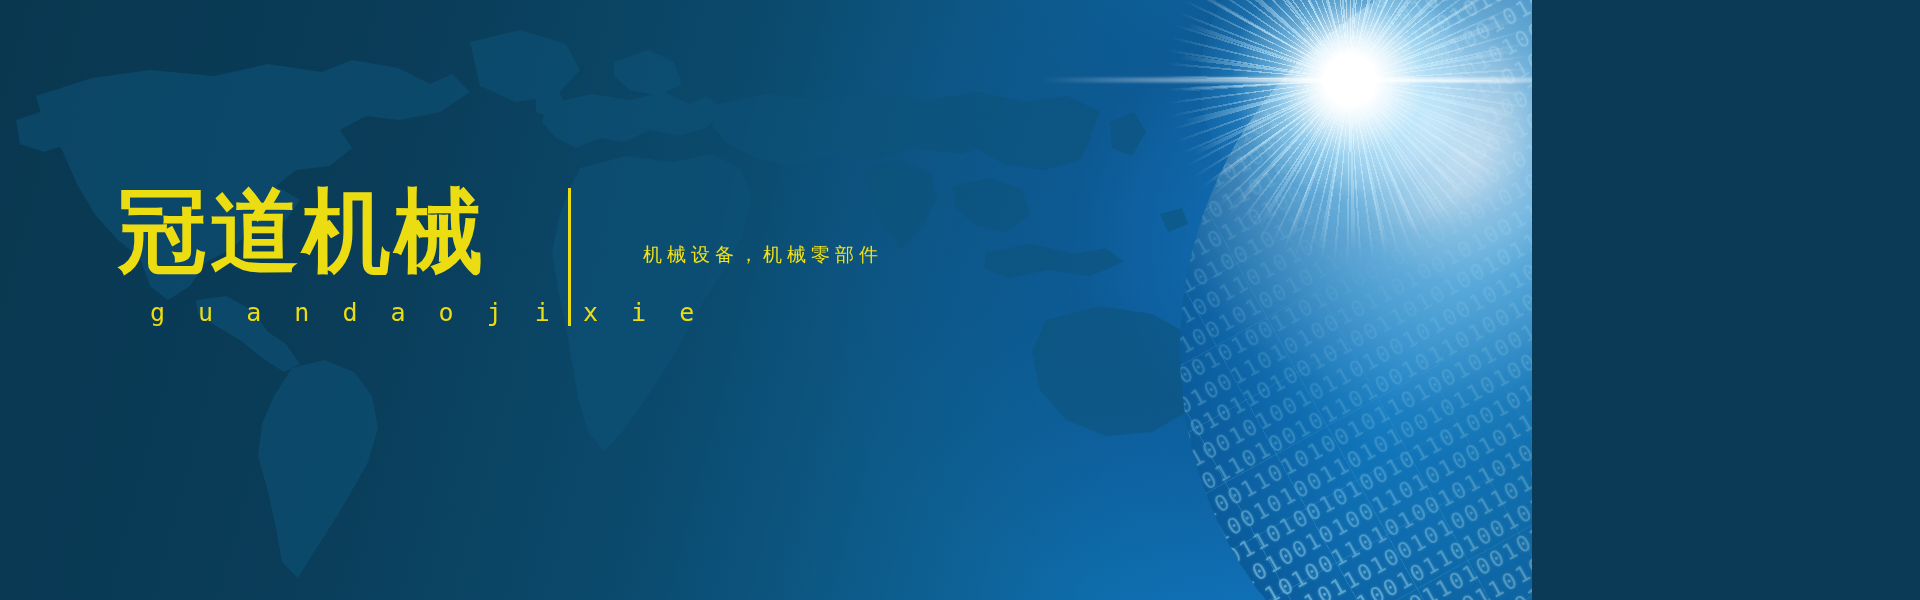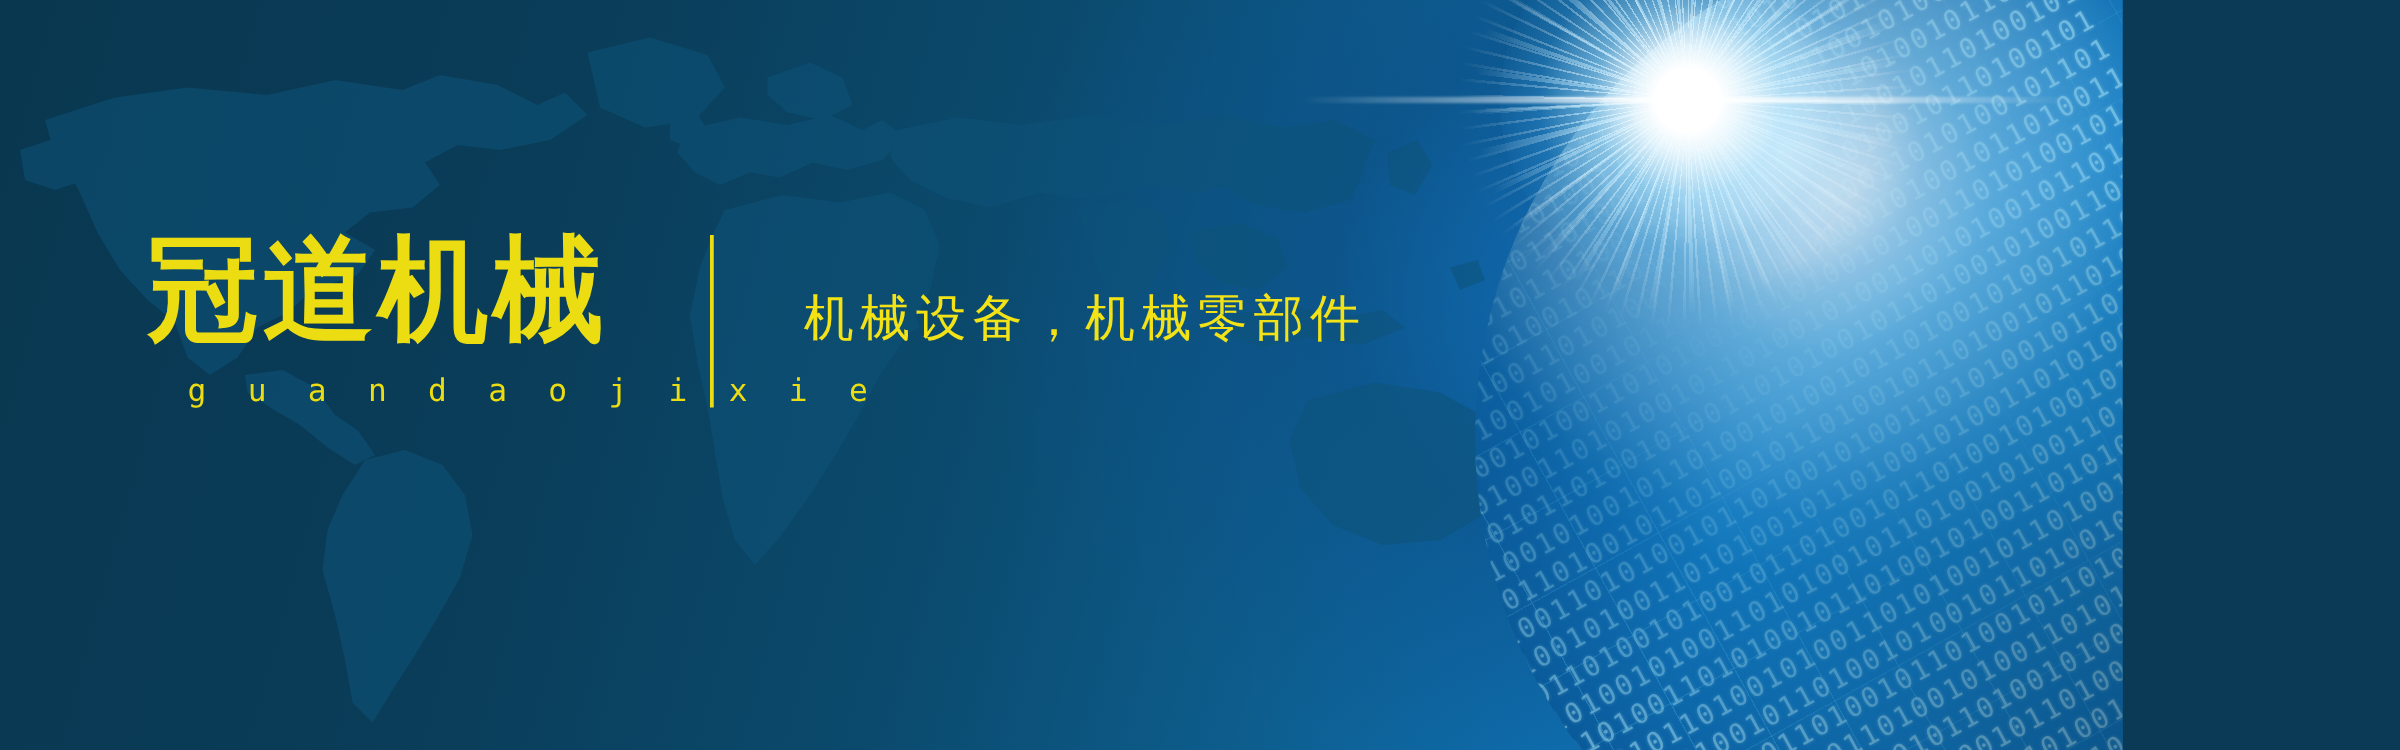--- a/index.html
+++ b/index.html
@@ -5,21 +5,21 @@
   * { margin:0; padding:0; box-sizing:border-box; }
   html,body{
     width:1920px; height:600px;
     background:#0a3a56;
     overflow:hidden;
     font-family:"DejaVu Sans", sans-serif;
   }
 
   .banner{
     position:relative;
-    width:1698px; height:600px;
+    width:1532px; height:600px;
     overflow:hidden;
     background:
       radial-gradient(ellipse 1100px 700px at 1450px 230px, rgba(20,120,200,0.95) 0%, rgba(12,80,140,0.55) 35%, rgba(8,52,92,0.0) 62%),
       linear-gradient(105deg, #093750 0%, #0a3d59 26%, #0b4a6d 46%, #0d5d8d 62%, #0f6fb0 76%, #1178c4 88%, #0d64a8 100%);
   }
 
   
   .worldmap{
     position:absolute;
     left:0; top:0;
@@ -157,21 +157,21 @@
   }
   .taglines{
     display:flex;
     flex-direction:column;
     gap:38px;
     padding-bottom:4px;
   }
   .tagline{
     color:#f2e216;
     font-family:"DejaVu Sans", sans-serif;
-    font-size:40px;
+    font-size:19px;
     letter-spacing:5px;
     white-space:nowrap;
     font-weight:400;
   }
 </style>
 </head>
 <body>
 
 <div class="banner">
 

